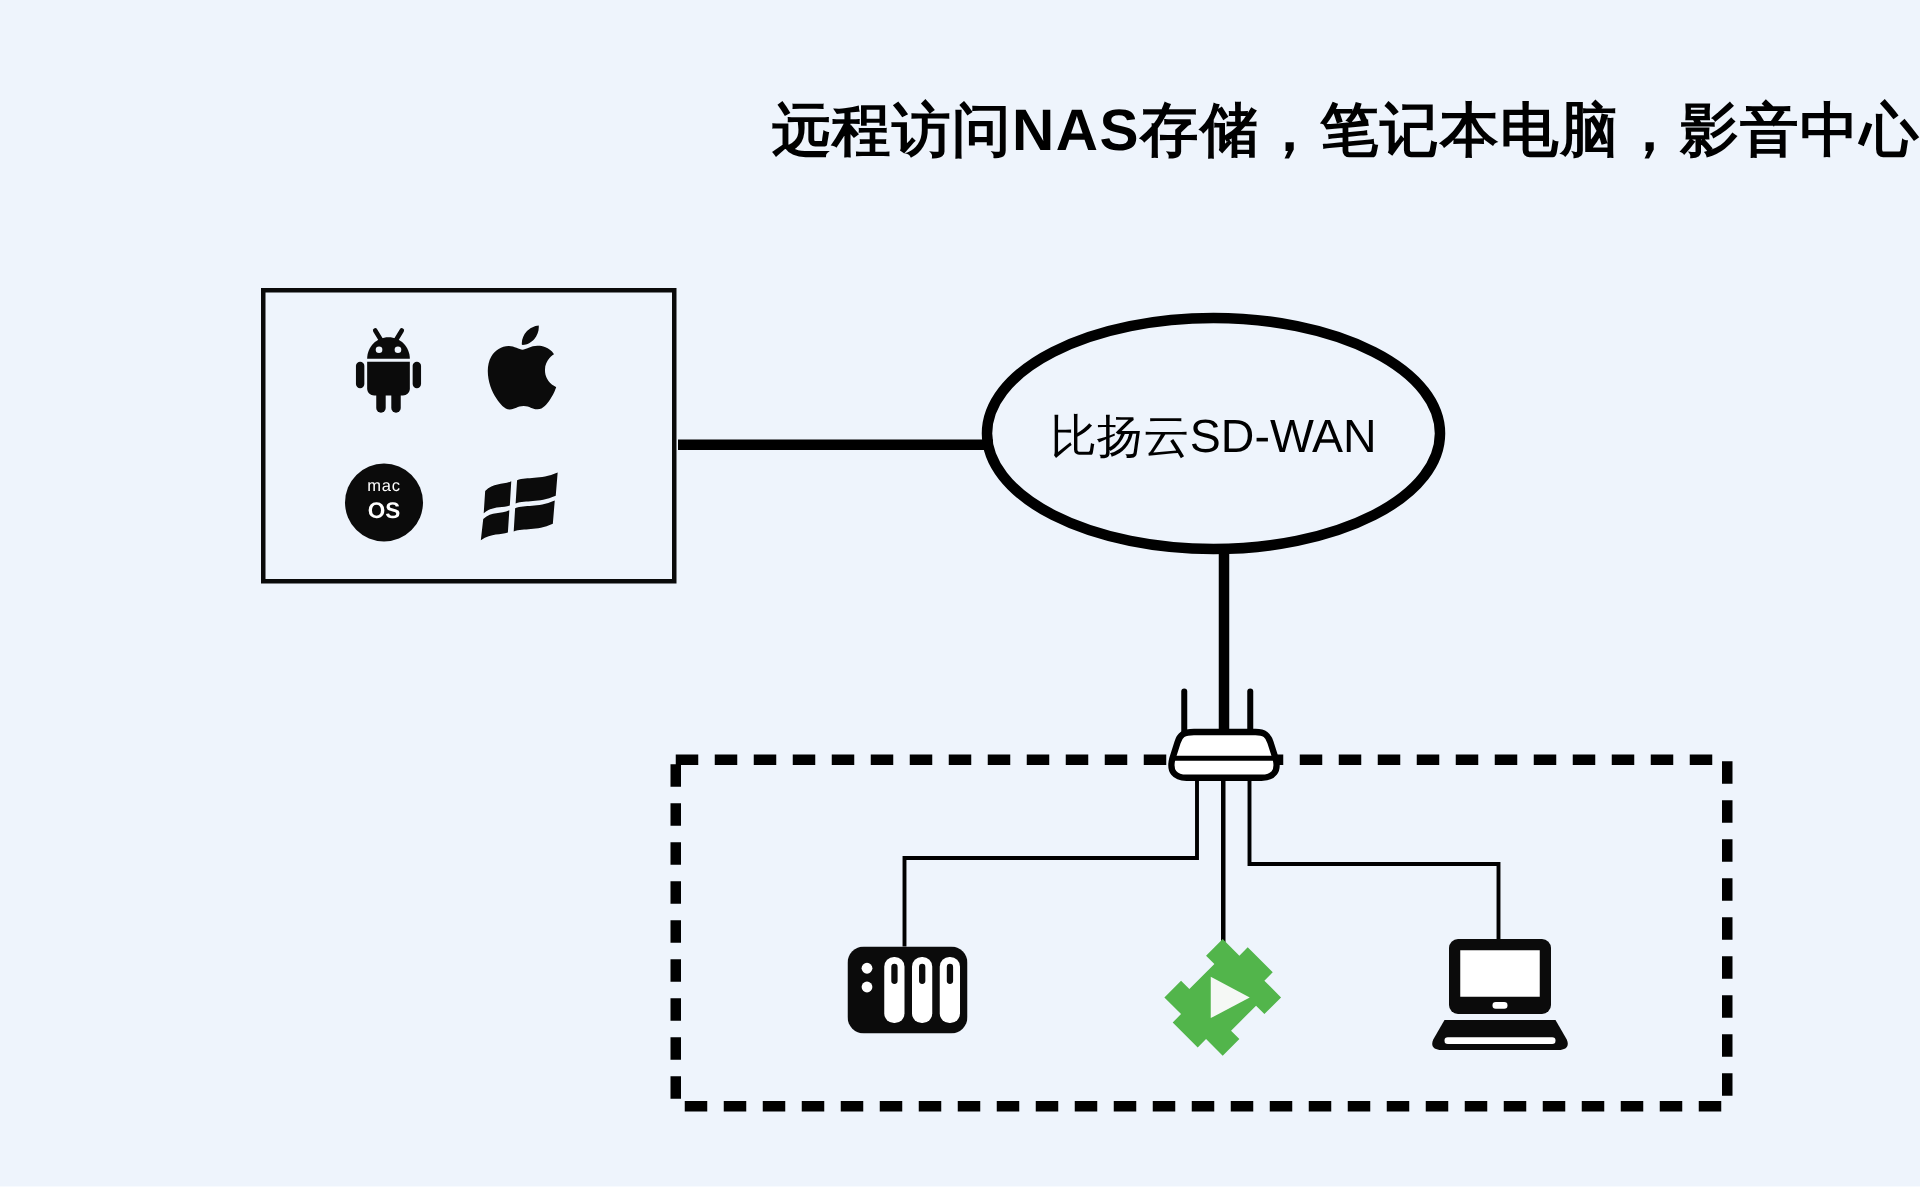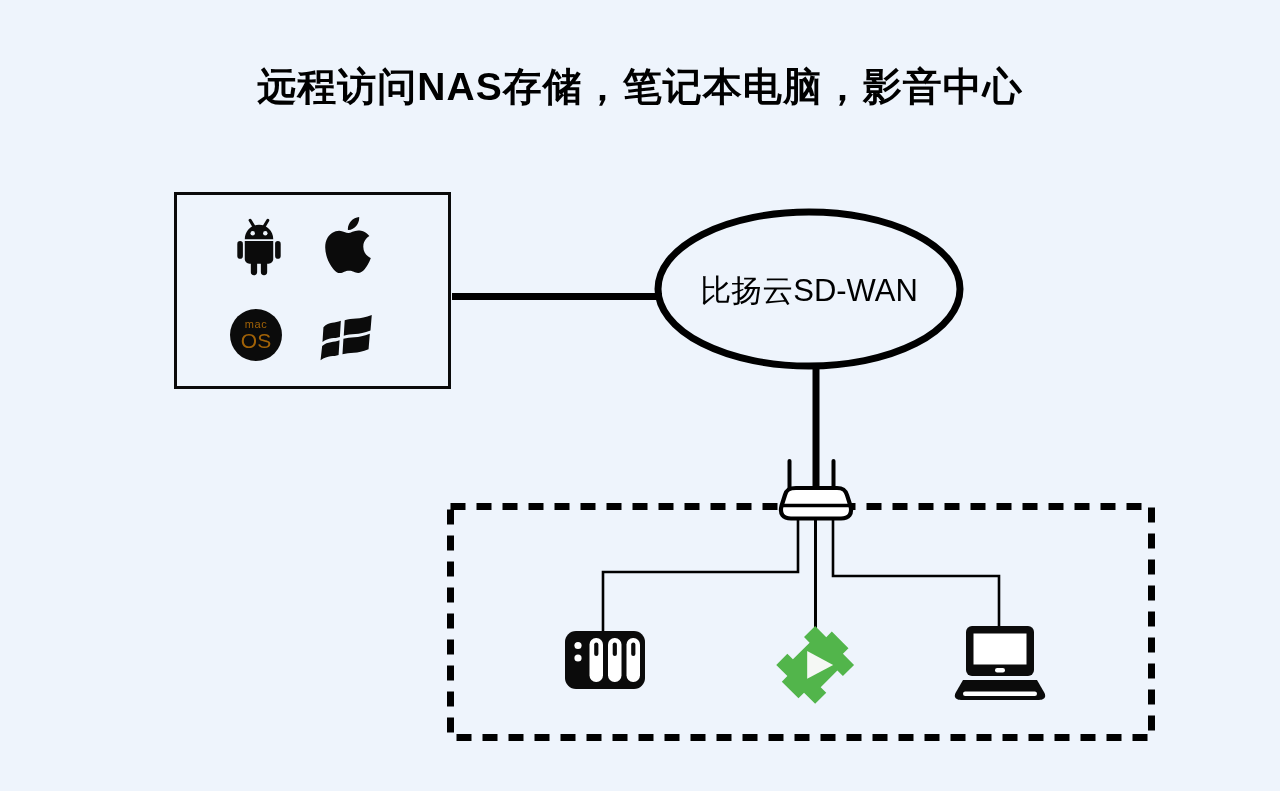--- a/index.html
+++ b/index.html
@@ -18,21 +18,21 @@
     position: absolute;
     left: 0; bottom: 0;
     width: 1280px; height: 9px;
     background: #ffffff;
   }
   .title {
     position: absolute;
     top: 60px;
     left: 0;
     width: 1280px;
-    text-align: center;
+    text-align: right;
     font-size: 39px;
     font-weight: 600;
     letter-spacing: 1px;
     color: #000;
   }
   #wires-layer {
     position: absolute;
     left: 0; top: 0;
     width: 1280px; height: 800px;
   }
@@ -44,35 +44,35 @@
   }
   .client-box .icon { position: absolute; }
   .icon-android { left: 54px;  top: 20px; }
   .icon-apple   { left: 143px; top: 17px; }
   .icon-macos   { left: 53px;  top: 114px; }
   .icon-windows { left: 140px; top: 112px; }
   .macos-circle {
     width: 52px; height: 52px;
     border-radius: 50%;
     background: #0b0b0b;
-    color: #a16207;
+    color: #ffffff;
     display: flex;
     flex-direction: column;
     align-items: center;
     justify-content: center;
   }
   .macos-circle .mac-line {
     font-size: 11px;
     line-height: 11px;
     letter-spacing: 0.5px;
   }
   .macos-circle .os-line {
-    font-size: 21px;
+    font-size: 15px;
     line-height: 21px;
-    font-weight: 400;
+    font-weight: 700;
   }
   .cloud-label {
     position: absolute;
     left: 659px; top: 270px;
     width: 300px;
     text-align: center;
     font-size: 31px;
     font-weight: 400;
     color: #000;
     white-space: nowrap;

